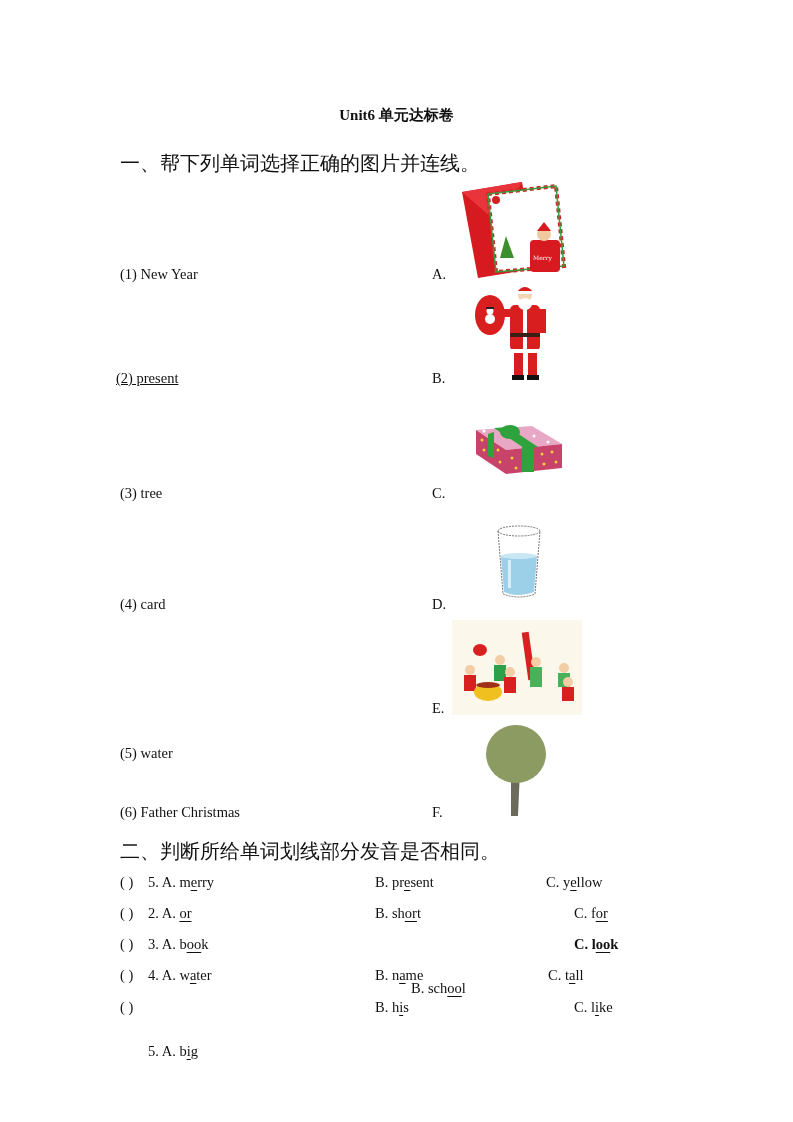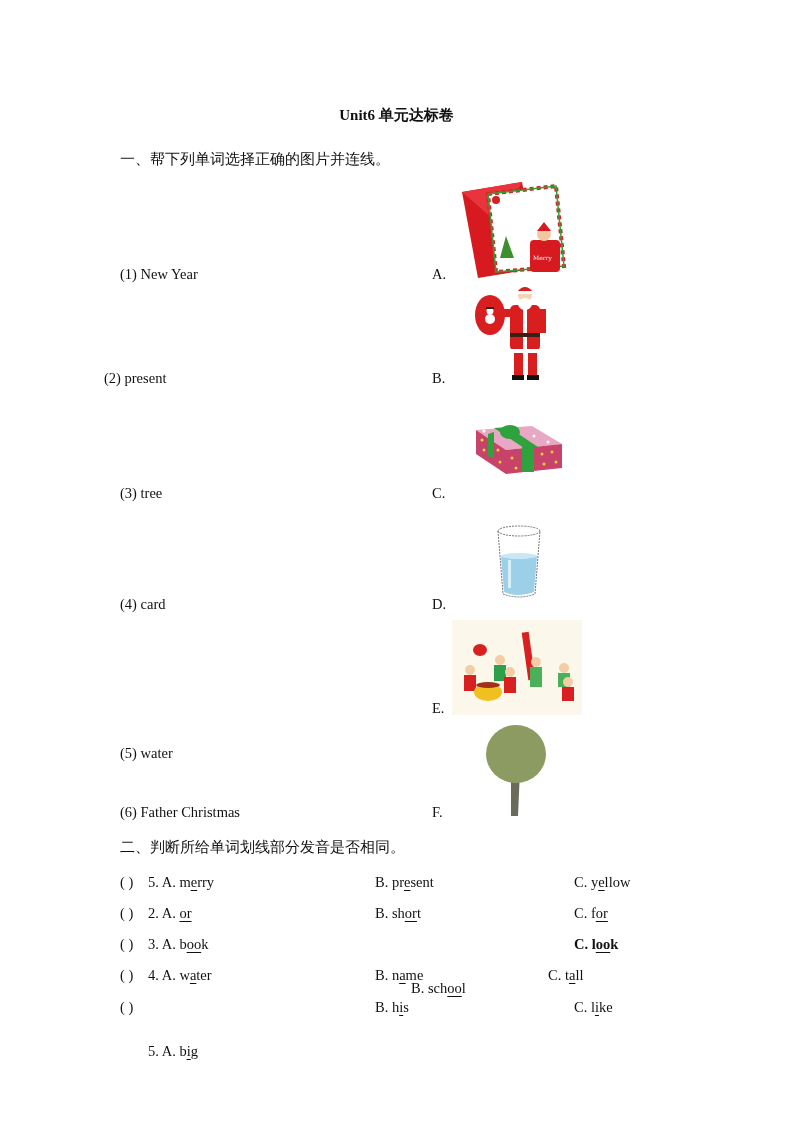--- a/index.html
+++ b/index.html
@@ -1,33 +1,33 @@
 <!DOCTYPE html>
 <html><head>
   <meta charset="utf-8">
   <style>
     html, body { margin: 0; padding: 0; background: #ffffff; }
     body { width: 793px; height: 1122px; position: relative; overflow: hidden;
            font-family: "Liberation Serif", "DejaVu Serif", serif; color: #111; }
     .abs { position: absolute; white-space: nowrap; }
     .title { top: 106px; left: 0; width: 793px; text-align: center; font-size: 15px; font-weight: bold; }
-    .section { font-family: "DejaVu Sans", "Liberation Sans", sans-serif; font-size: 15px; left: 120px; }
+    .section { font-family: "DejaVu Sans", "Liberation Sans", sans-serif; font-size: 20px; left: 120px; }
     .item { font-size: 14.5px; }
     .u { text-decoration: underline; text-underline-offset: 3px; }
     .pic { position: absolute; }
   </style>
 </head>
 <body>
 
 <div class="abs title">Unit6  单元达标卷</div>
 
 <div class="abs section" style="top:150px;">一、帮下列单词选择正确的图片并连线。</div>
 
 <div class="abs item" style="top:266px;left:120px;">(1) New Year</div>
-<div class="abs item" style="top:370px;left:104px;">(2) present</div>
+<div class="abs item" style="top:370px;left:116px;text-decoration:underline;">(2) present</div>
 <div class="abs item" style="top:485px;left:120px;">(3) tree</div>
 <div class="abs item" style="top:596px;left:120px;">(4) card</div>
 <div class="abs item" style="top:700px;left:120px;margin-top:45px;">(5) water</div>
 <div class="abs item" style="top:804px;left:120px;">(6) Father Christmas</div>
 
 <div class="abs item" style="top:266px;left:432px;">A.</div>
 <div class="abs item" style="top:370px;left:432px;">B.</div>
 <div class="abs item" style="top:485px;left:432px;">C.</div>
 <div class="abs item" style="top:596px;left:432px;">D.</div>
 <div class="abs item" style="top:700px;left:432px;">E.</div>
@@ -148,21 +148,21 @@
 
 <div class="abs item" style="top:874px;left:120px;">(    )</div>
 <div class="abs item" style="top:874px;left:148px;">
   <span>5. A.</span>
   <span>m</span><span class="u">e</span><span>rry</span>
 </div>
 <div class="abs item" style="top:874px;left:375px;">
   <span>B.</span>
   <span>pr</span><span class="u">e</span><span>sent</span>
 </div>
-<div class="abs item" style="top:874px;left:574px;">
+<div class="abs item" style="top:874px;left:546px;">
   <span>C.</span>
   <span>y</span><span class="u">e</span><span>llow</span>
 </div>
 
 <div class="abs item" style="top:905px;left:120px;">(    )</div>
 <div class="abs item" style="top:905px;left:148px;">
   <span>2. A.</span>
   <span></span><span class="u">or</span><span></span>
 </div>
 <div class="abs item" style="top:905px;left:375px;">

